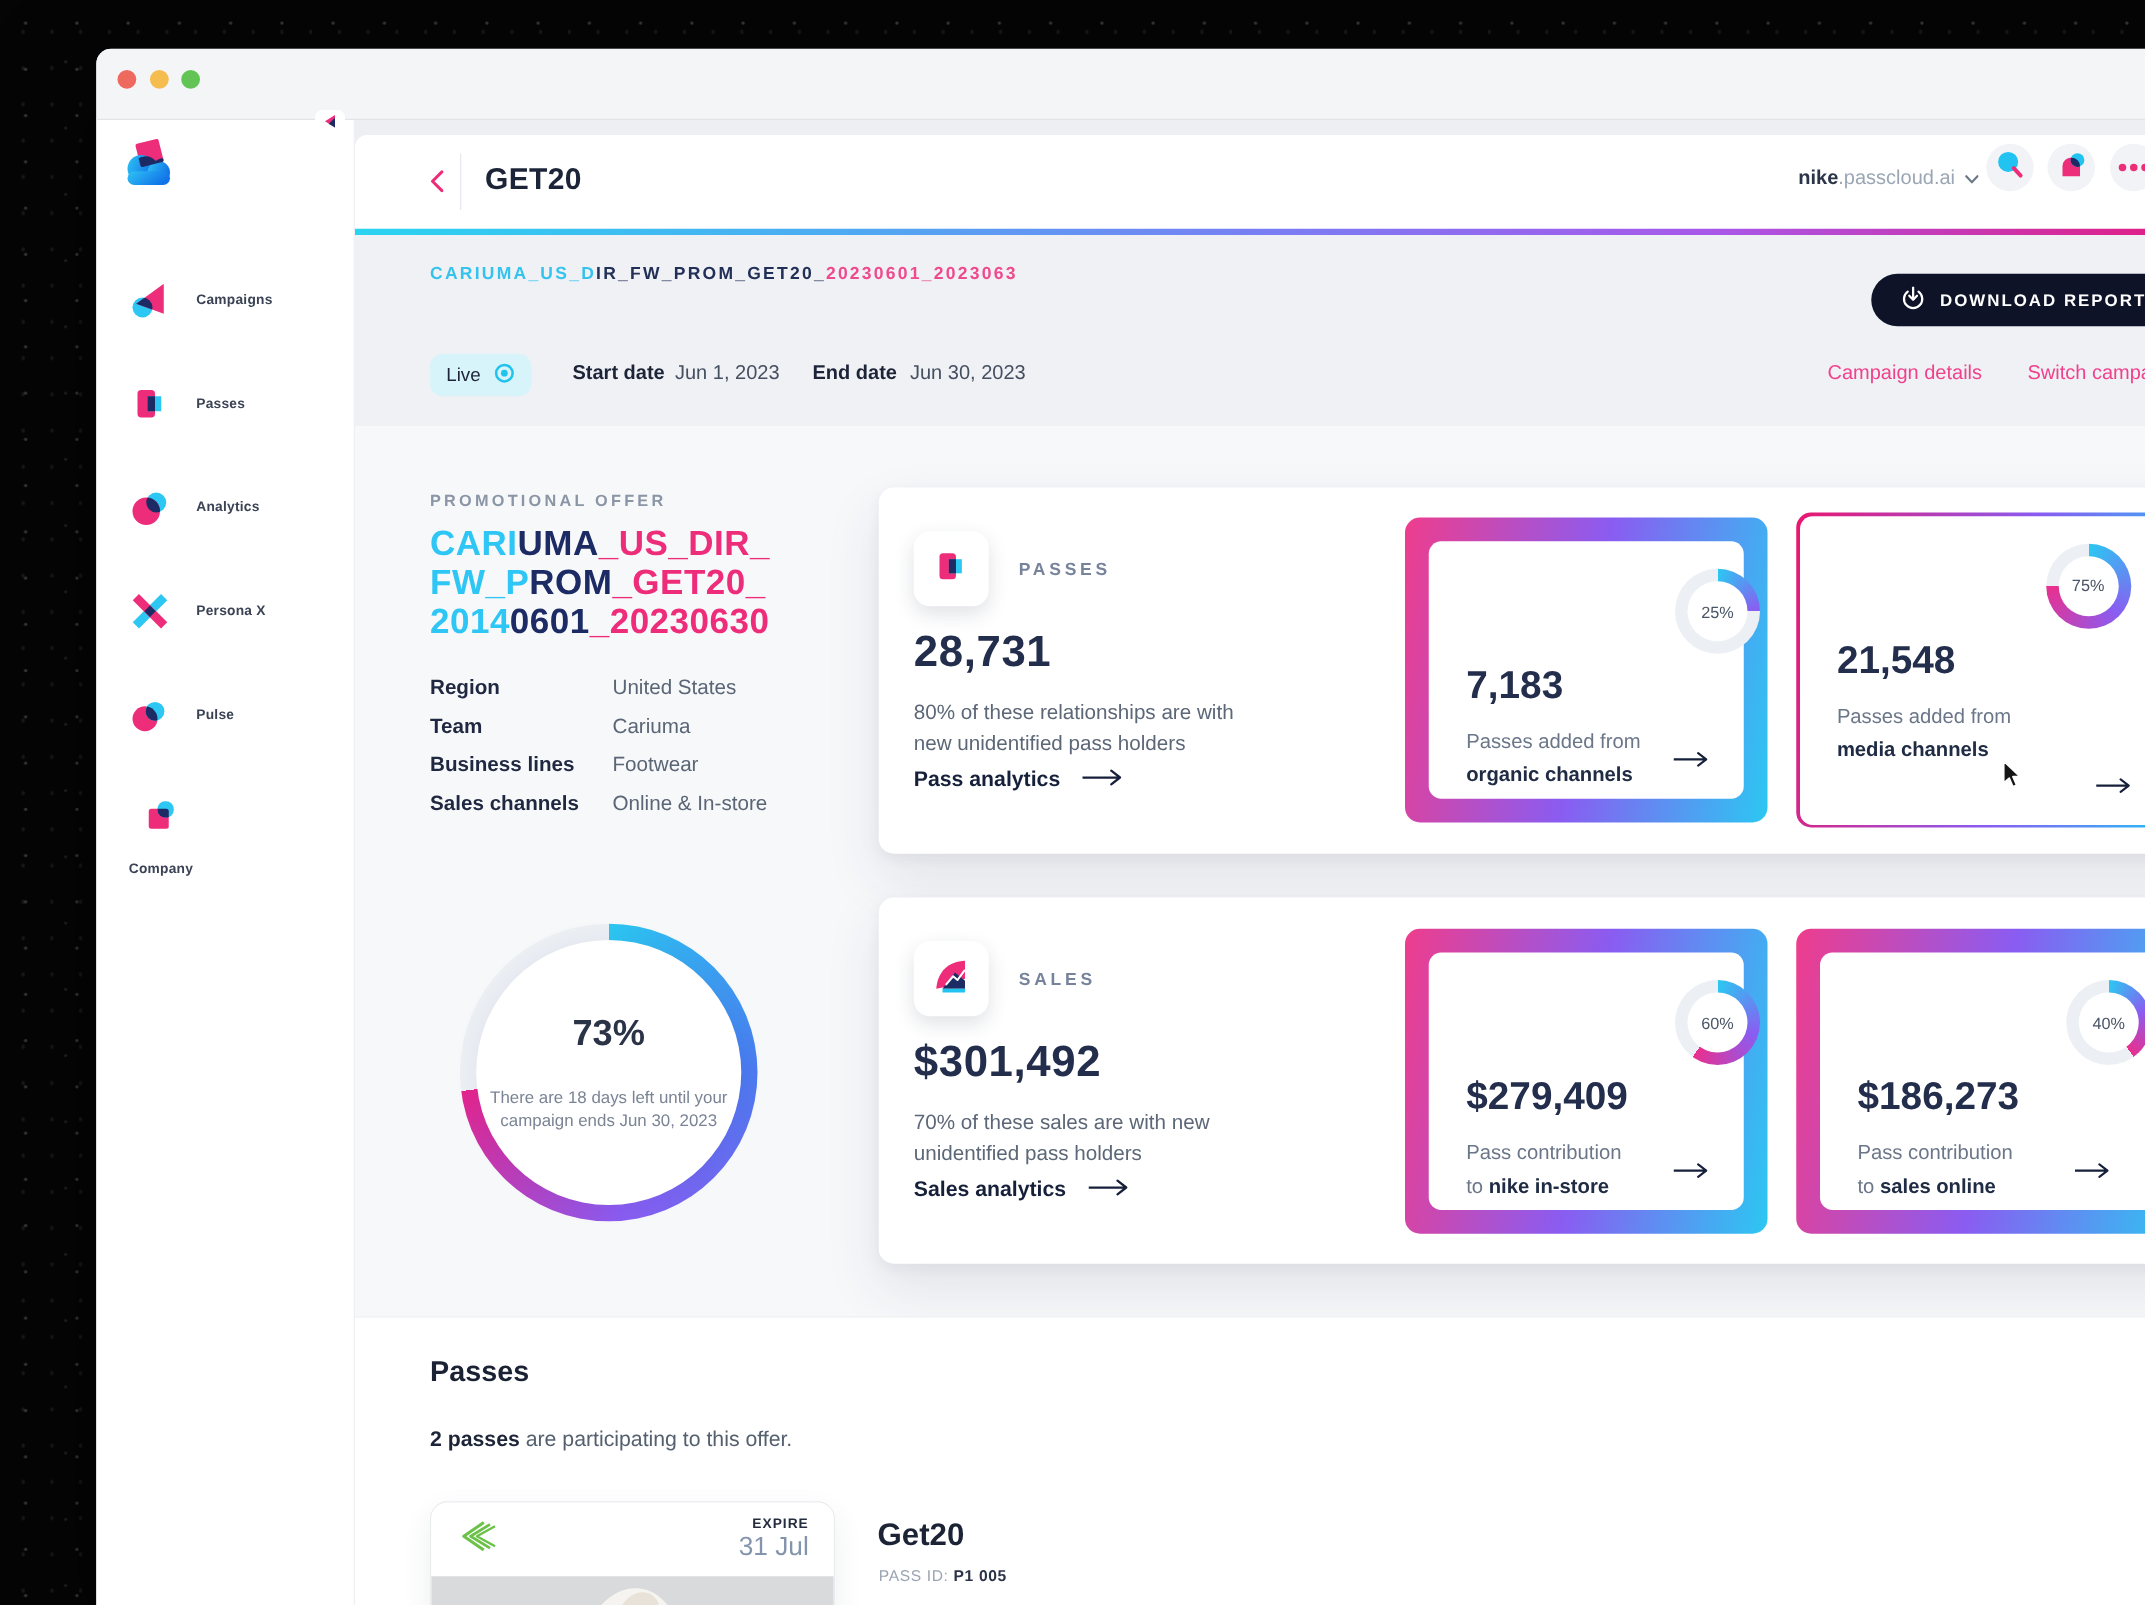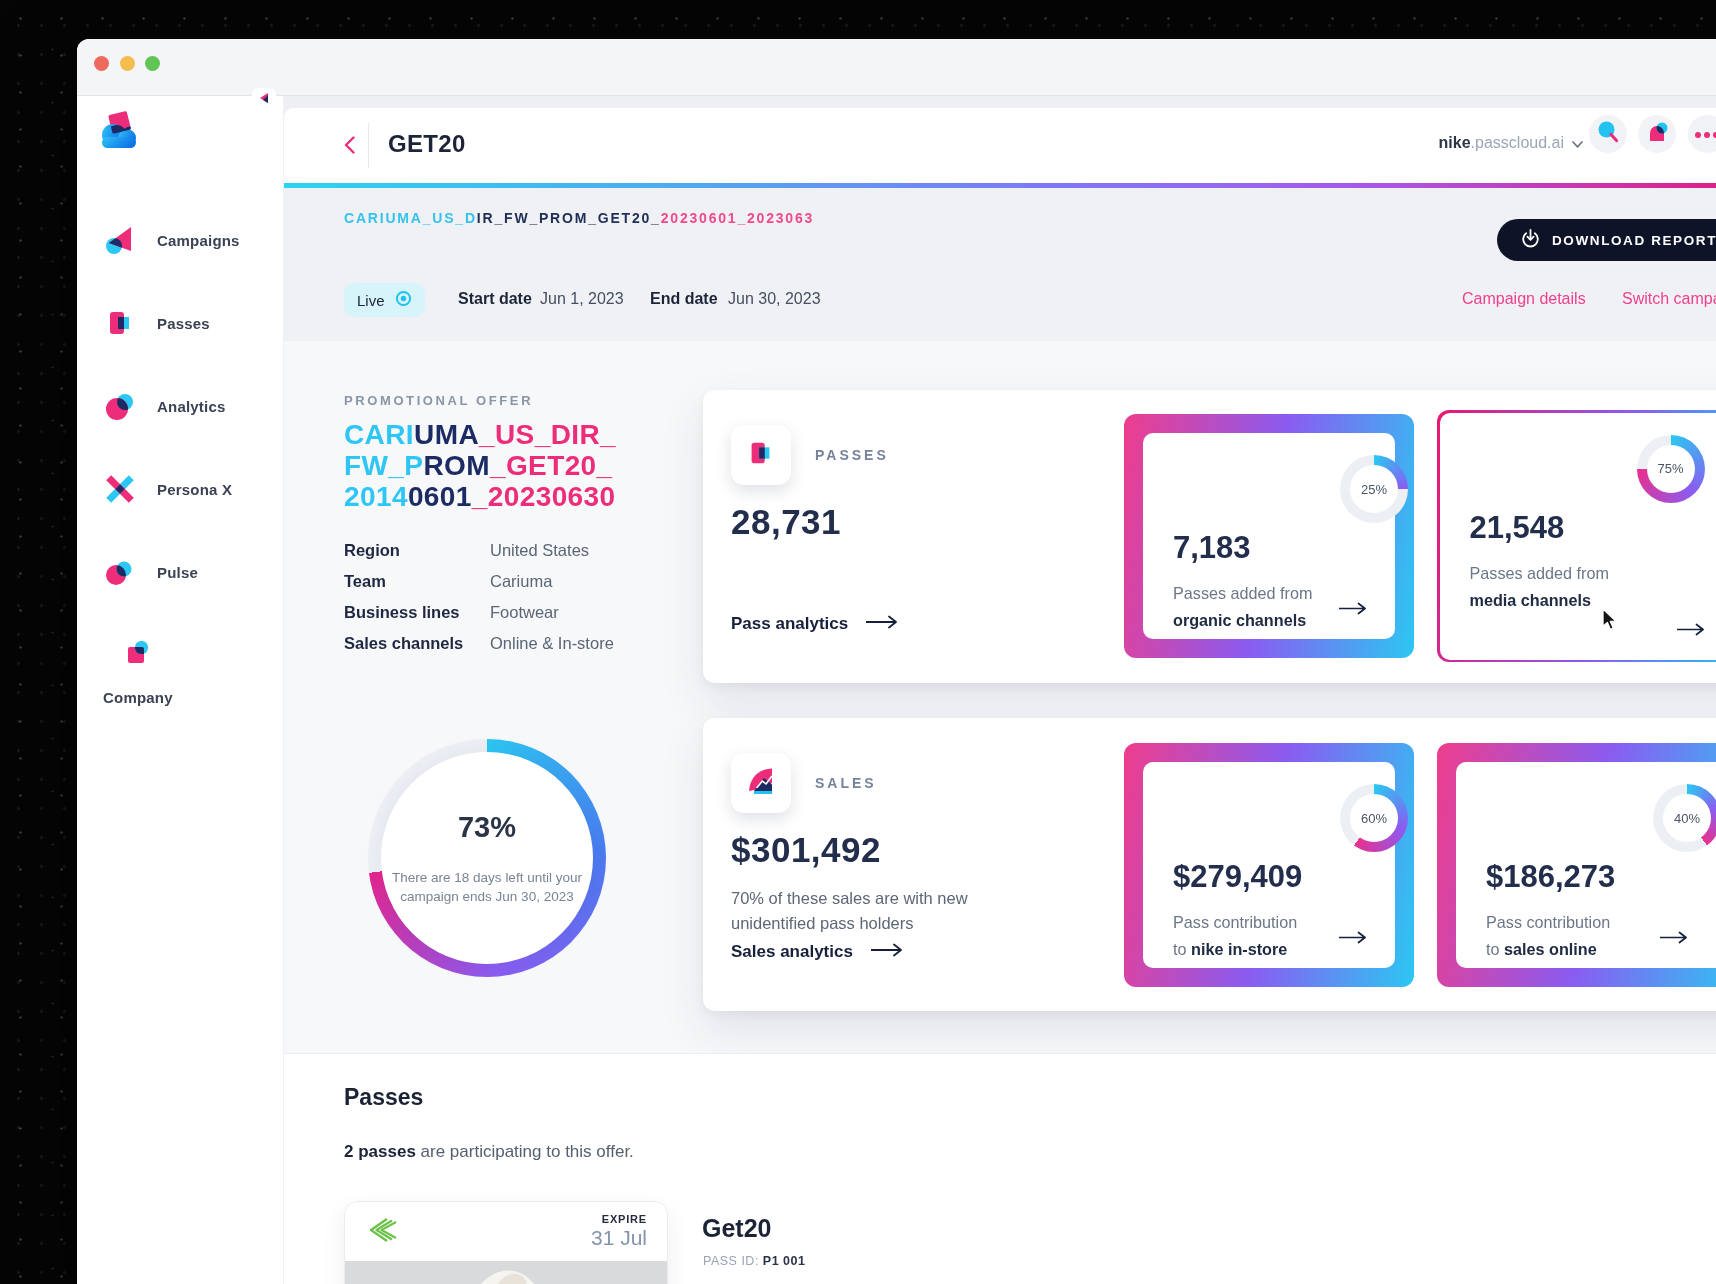--- a/index.html
+++ b/index.html
@@ -25,21 +25,21 @@
   .tl-yellow{ left:43px;  background:#f5bd4f; }
   .tl-green { left:68px;  background:#61c454; }
 
   
   .sidebar { position:absolute; left:0; top:57px; bottom:0; width:207px;
     background:#fff; border-right:1px solid #eef0f3; }
   .logo { position:absolute; left:16px; top:12px; width:52px; height:52px; }
   .nav-item { position:absolute; left:26px; display:flex; align-items:center; gap:20px;
     height:40px; cursor:pointer; }
   .nav-icon { width:34px; height:34px; flex:0 0 34px; }
-  .nav-label { font-size:15px; font-weight:600; color:#3a4254; letter-spacing:.2px; }
+  .nav-label { font-size:11px; font-weight:600; color:#3a4254; letter-spacing:.2px; }
 
   
   .tab-collapse { position:absolute; left:175px; top:49px; width:24px; height:21px;
     background:#fff; border-radius:6px 6px 0 0; display:flex; align-items:center; justify-content:center; }
   .panel { position:absolute; left:207px; top:69px; right:0; bottom:0;
     background:#fff; border-radius:10px 0 0 0; }
 
   
   .hd { position:absolute; left:0; top:0; right:0; height:75px; background:#fff; border-radius:10px 0 0 0; }
   .back-btn { position:absolute; left:54px; top:22px; width:22px; height:30px; display:flex;
@@ -411,20 +411,24 @@
                     </clipPath>
                   </defs>
                 <rect x="7" y="6" width="14" height="22" rx="3" fill="#ee2d7a"></rect>
                 <rect x="15" y="11" width="11" height="12" fill="#2cc7f2"></rect>
                 <rect x="15" y="11" width="11" height="12" clip-path="url(#pc1)" fill="#1d2b64"></rect>
               </svg>
             </span>
           </div>
           <div class="stat-label">PASSES</div>
           <div class="stat-value">28,731</div>
+          <div class="stat-desc">
+            <div>80% of these relationships are with</div>
+            <div>new unidentified pass holders</div>
+          </div>
           <div class="stat-link">
             <span>Pass analytics</span>
             <span>
               <svg width="32" height="14" viewBox="0 0 32 14">
                   <path d="M0 7 H29 M23 1.5 L30 7 L23 12.5" fill="none" stroke="#16203a" stroke-width="1.8" stroke-linecap="round" stroke-linejoin="round"></path>
                 </svg>
             </span>
           </div>
 
           <div class="subcard-border" style="left:421px; top:24px; width:290px; height:244px;">
@@ -553,21 +557,21 @@
               <path d="M96 150 C100 70 130 4 168 10 C196 14 214 60 236 150 Z" fill="#f6f4f1"></path>
               <path d="M150 28 C158 10 176 8 182 22 C174 30 160 34 150 28 Z" fill="#e8e2d8"></path>
               <path d="M140 60 C155 48 175 46 190 56" fill="none" stroke="#cdbf9f" stroke-width="3"></path>
               <path d="M136 84 C154 70 180 68 198 80" fill="none" stroke="#d8ccb0" stroke-width="3"></path>
             </svg>
           </div>
         </div>
 
         <div class="pass-name">Get20</div>
         <div class="pass-id">
-          <span>PASS ID: </span><b>P1 001</b>
+          <span>PASS ID: </span><b>P1 005</b>
         </div>
       </div>
 
     </div>
   </div>
 
   <div class="cursor">
     <svg width="17" height="23" viewBox="0 0 17 23">
       <path d="M1 1 L1 18.2 L5.4 14.4 L8.3 21.3 L11.2 20 L8.3 13.3 L14 13.3 Z" fill="#151515" stroke="#fff" stroke-width="1.3" stroke-linejoin="round"></path>
     </svg>

